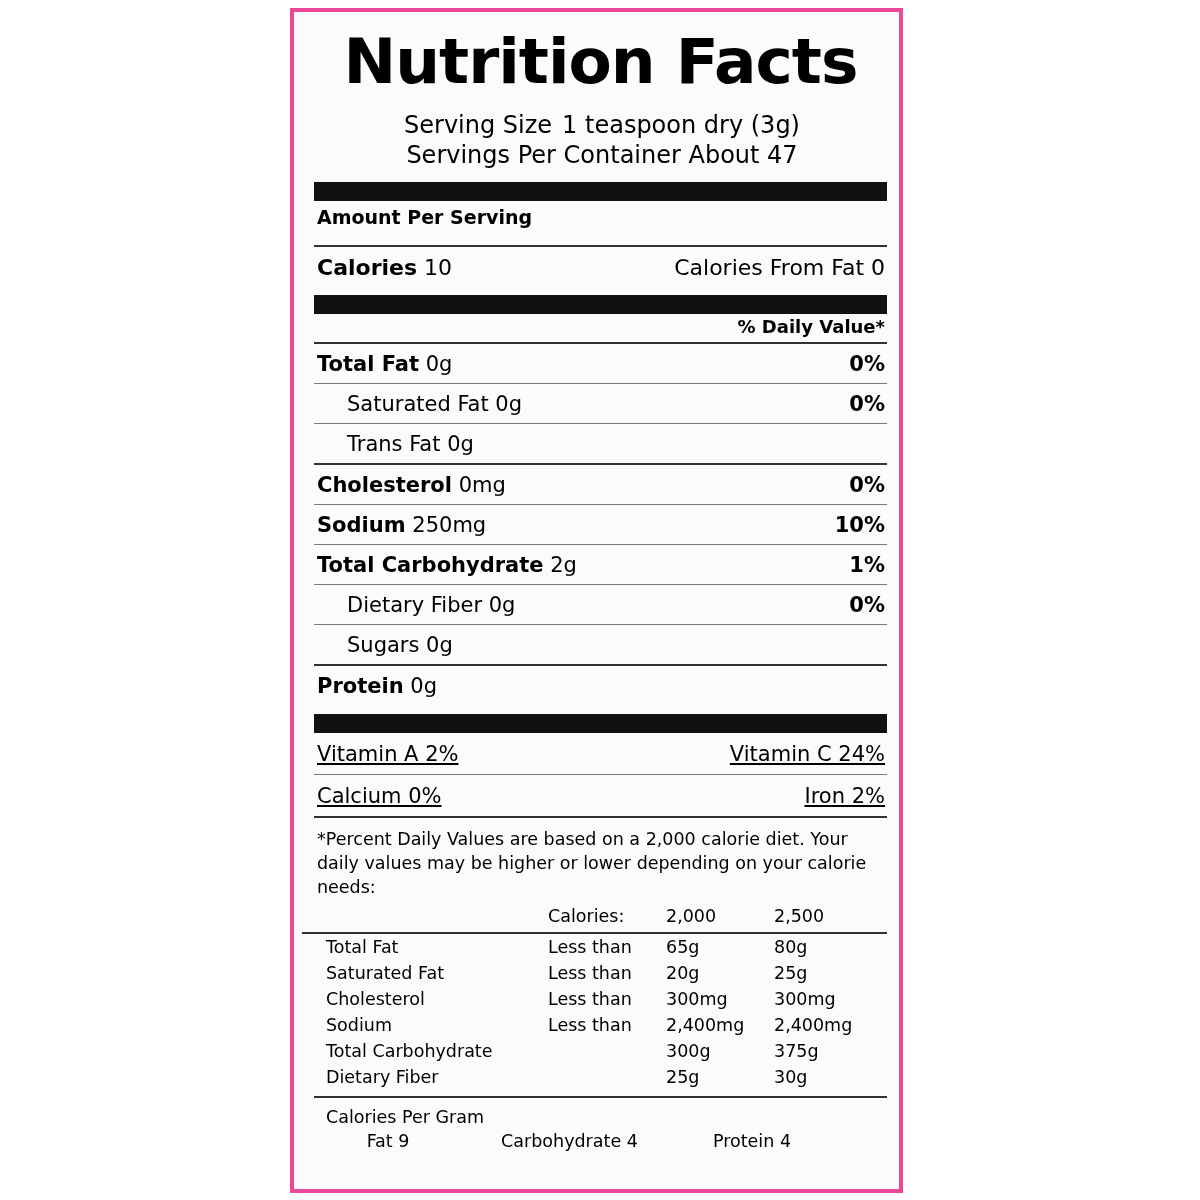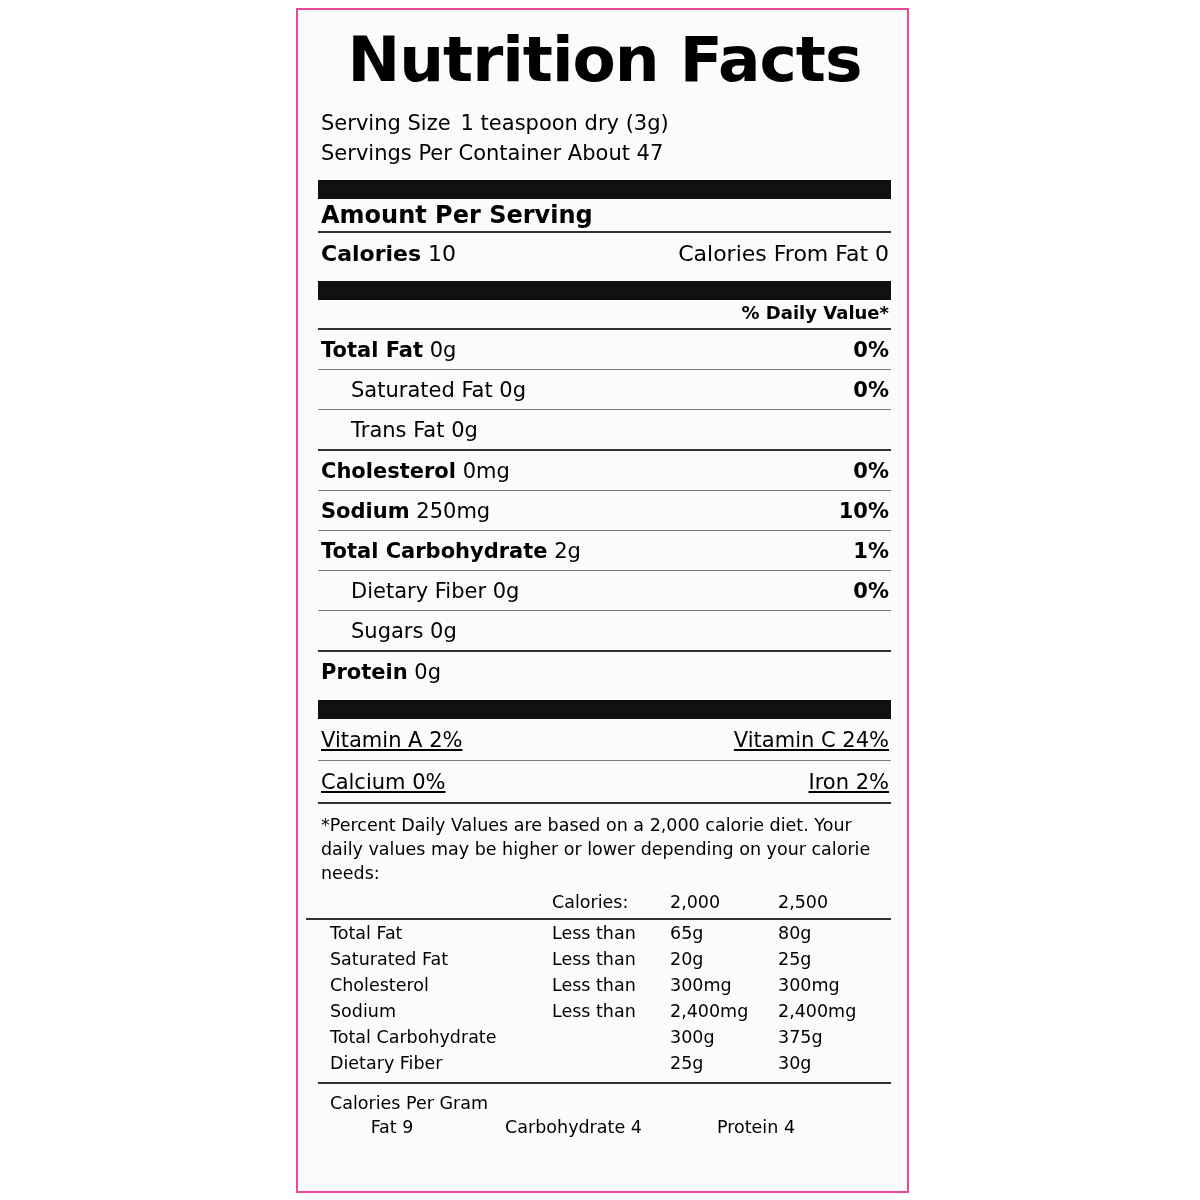--- a/index.html
+++ b/index.html
@@ -18,26 +18,26 @@
   .page {
     position: relative;
     width: 1200px;
     height: 1200px;
     background: #ffffff;
   }
 
   
   .label-panel {
     position: absolute;
-    left: 296px;
+    left: 290px;
     top: 8px;
     width: 613px;
     height: 1185px;
     background: #fbfbfb;
-    border: 2px solid #ec4899;
+    border: 4px solid #ec4899;
     box-sizing: border-box;
   }
 
   .inner {
     position: absolute;
     left: 20px;
     top: 14px;
     width: 573px;
   }
 
@@ -47,24 +47,25 @@
     font-weight: bold;
     font-size: 63px;
     line-height: 72px;
     letter-spacing: -1px;
     text-align: center;
     margin: 0 0 12px 0;
     white-space: nowrap;
   }
 
   .serving-line {
-    font-size: 21px;
+    font-size: 24px;
     line-height: 30px;
     padding-left: 3px;
     white-space: nowrap;
+    text-align: center;
   }
   .serving-line .sp {
     display: inline-block;
     width: 10px;
   }
 
   
   .bar-thick {
     height: 19px;
     background: #111111;
@@ -95,23 +96,23 @@
     padding: 7px 2px 6px 3px;
     white-space: nowrap;
   }
   .row .left b {
     font-weight: bold;
   }
   .row .left .val {
     font-weight: normal;
   }
   .amount-row {
-    font-size: 24px;
+    font-size: 19px;
     font-weight: bold;
-    padding: 5px 2px 4px 3px;
+    padding: 5px 2px 16px 3px;
     line-height: 23px;
   }
   .cal-row {
     font-size: 22px;
     padding: 8px 2px 7px 3px;
   }
   .cal-row .left b { font-weight: bold; }
   .dv-row {
     display: flex;
     justify-content: flex-end;

